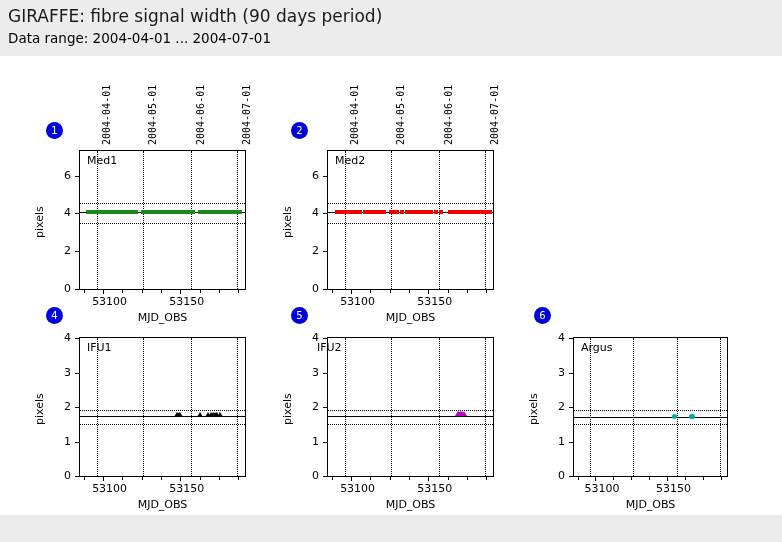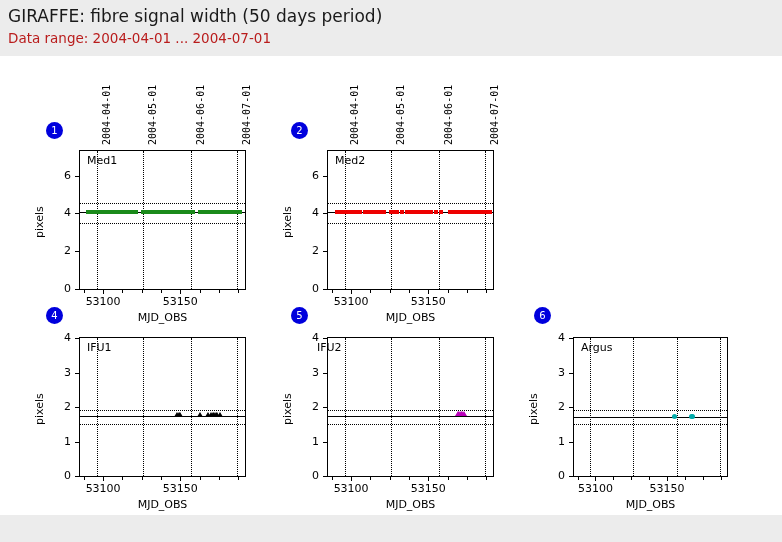--- a/index.html
+++ b/index.html
@@ -13,21 +13,21 @@
   .header{
     position:absolute;left:0;top:0;width:782px;height:56px;
     background:#ececec;
     box-sizing:border-box;
     padding:4px 0 0 8px;
   }
   .title{
     font-size:17px;color:#1a1a1a;line-height:24px;white-space:nowrap;
   }
   .subtitle{
-    font-size:13.5px;color:#b91c1c;line-height:20px;white-space:nowrap;
+    font-size:13.5px;color:#000000;line-height:20px;white-space:nowrap;
   }
   .footer{
     position:absolute;left:0;top:515px;width:782px;height:27px;
     background:#ececec;
   }
   .footer-left{
     position:absolute;left:8px;top:6px;font-size:10.5px;color:#1a1a1a;white-space:nowrap;
   }
   .footer-right{
     position:absolute;right:8px;top:6px;font-size:10.5px;color:#1a1a1a;white-space:nowrap;
@@ -71,21 +71,21 @@
   }
   .ytick{
     position:absolute;
     font-size:11px;color:#000;
     text-align:right;white-space:nowrap;
     width:22px;
   }
   .xtick{
     position:absolute;
     font-size:11px;color:#000;
-    text-align:center;white-space:nowrap;
+    text-align:right;white-space:nowrap;
     width:48px;
   }
   .datelabel{
     position:absolute;
     font-family:"DejaVu Sans Mono", monospace;
     font-size:10px;color:#000;
     transform:rotate(-90deg);
     transform-origin:left top;
     white-space:nowrap;
     letter-spacing:0px;
@@ -102,21 +102,21 @@
   .pt{position:absolute;}
   .pt-sq{width:4px;height:4px;}
   .pt-circ{width:5px;height:5px;border-radius:50%;}
   .pt-cross{width:4px;height:4px;}
   .pt-tri{width:0;height:0;border-left:3px solid transparent;border-right:3px solid transparent;}
 </style>
 </head>
 <body>
 
 <div class="header">
-  <div class="title">GIRAFFE: fibre signal width (50 days period)</div>
+  <div class="title">GIRAFFE: fibre signal width (90 days period)</div>
   <div class="subtitle">Data range: 2004-04-01 ... 2004-07-01</div>
 </div>
 
 <div id="plot-area">
     <div class="panel" style="left: 0px; top: 0px;">
       <div class="badge" style="left: 46px; top: 122px;">1</div>
       <div class="plotbox" style="left: 79px; top: 150px; width: 167px; height: 140px;">
         <div class="vgrid" style="left: 16.9626px;"></div>
         <div class="vgrid" style="left: 63.2243px;"></div>
         <div class="vgrid" style="left: 111.028px;"></div>

